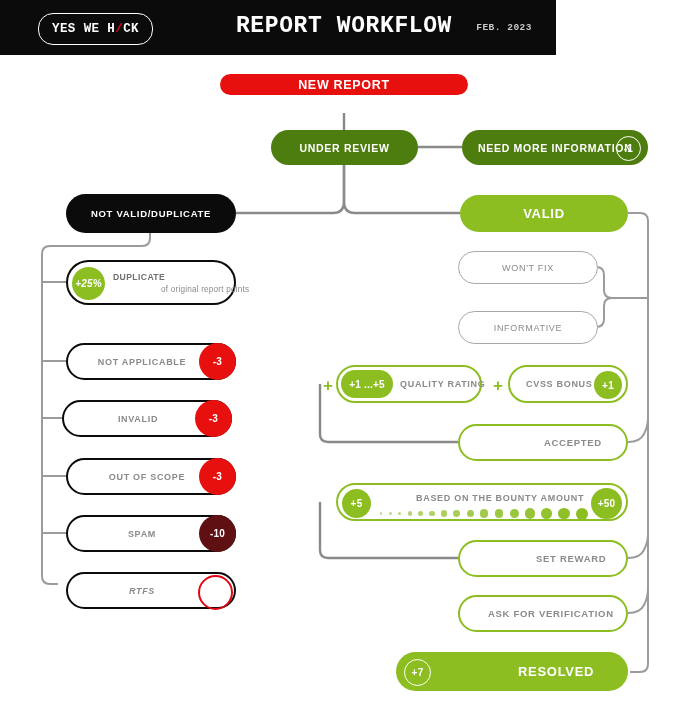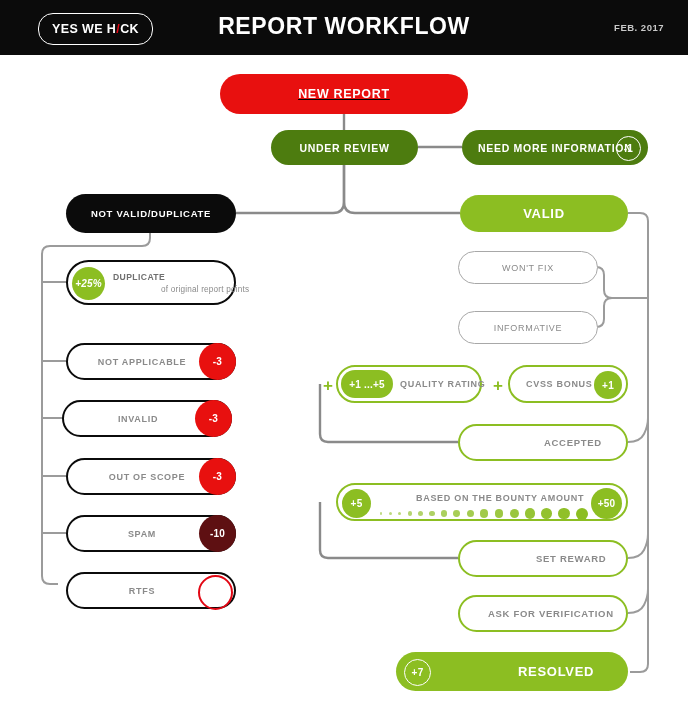--- a/index.html
+++ b/index.html
@@ -1,20 +1,20 @@
 <!DOCTYPE html>
 <html><head>
 <meta charset="utf-8">
 <style>
   html,body{margin:0;padding:0;background:#ffffff;}
   body{width:688px;height:715px;font-family:"Liberation Sans",sans-serif;-webkit-font-smoothing:antialiased;}
   #stage{position:relative;width:688px;height:715px;overflow:hidden;background:#fff;}
 
   
-  .hdr{position:absolute;left:0;top:0;width:688px;height:55px;background:#0b0b0b;}
+  .hdr{position:absolute;left:0;top:0;width:556px;height:55px;background:#0b0b0b;font-family:Liberation Mono, monospace;}
   .hdr-logo{position:absolute;left:38px;top:13px;width:113px;height:30px;border:1.6px solid #ffffff;border-radius:15px;
             display:flex;align-items:center;justify-content:center;}
   .hdr-logo .lg{font-size:12.5px;font-weight:bold;color:#ffffff;letter-spacing:.4px;white-space:nowrap;}
   .hdr-logo .bolt{color:#e30613;}
   .hdr-title{position:absolute;left:0;top:13px;width:688px;text-align:center;color:#fff;
              font-size:23px;font-weight:bold;letter-spacing:.6px;}
   .hdr-date{position:absolute;right:24px;top:22px;color:#c9c9c9;font-size:9.5px;font-weight:bold;letter-spacing:.5px;}
   .hdr-rule{position:absolute;left:0;top:55px;width:688px;height:3px;background:#ffffff;}
 
   
@@ -61,21 +61,21 @@
 </head>
 <body>
 
 <div id="stage">
 
   <div class="hdr">
     <div class="hdr-logo">
       <span class="lg"><span>YES WE H</span><span class="bolt">/</span><span>CK</span></span>
     </div>
     <div class="hdr-title">REPORT WORKFLOW</div>
-    <div class="hdr-date">FEB. 2017</div>
+    <div class="hdr-date">FEB. 2023</div>
   </div>
   <div class="hdr-rule"></div>
 
   <svg id="links">
     <g fill="none" stroke="#8a8a8a" stroke-width="2.4">
 
       <path d="M344,113 L344,130"></path>
 
       <path d="M418,147 L462,147"></path>
 
@@ -105,21 +105,21 @@
 
       <path d="M628,613 Q640,613 644,605 Q648,597 648,589"></path>
     </g>
 
     <g fill="none" stroke="#8a8a8a" stroke-width="2.4">
       <path d="M320,384 L320,434 Q320,442 328,442 L458,442"></path>
       <path d="M320,502 L320,550 Q320,558 328,558 L458,558"></path>
     </g>
   </svg>
 
-  <div class="node n-solid n-red" style="left:220px;top:74px;width:248px;height:40px;text-decoration:underline;">
+  <div class="node n-solid n-red" style="left:220px;top:74px;width:248px;height:21px;">
     <span class="lbl" style="font-size:12.5px;">NEW REPORT</span>
   </div>
 
   <div class="node n-solid n-orange" style="left:271px;top:130px;width:147px;height:35px;">
     <span class="lbl">UNDER REVIEW</span>
   </div>
 
   <div class="node n-solid n-orange" style="left:462px;top:130px;width:186px;height:35px;">
     <span class="lbl" style="position:absolute;left:16px;">NEED MORE INFORMATION</span>
     <span class="badge badge-ring-white" style="right:7px;top:6px;width:23px;height:23px;">-1</span>
@@ -153,21 +153,21 @@
     <span class="lbl" style="font-size:9px;margin-right:8px;">OUT OF SCOPE</span>
     <span class="badge badge-red" style="right:-2px;top:-2px;width:37px;height:37px;">-3</span>
   </div>
 
   <div class="node n-outline-black" style="left:66px;top:515px;width:170px;height:37px;justify-content:center;">
     <span class="lbl" style="font-size:9px;margin-right:18px;">SPAM</span>
     <span class="badge badge-darkred" style="right:-2px;top:-2px;width:37px;height:37px;">-10</span>
   </div>
 
   <div class="node n-outline-black" style="left:66px;top:572px;width:170px;height:37px;justify-content:center;">
-    <span class="lbl" style="font-size:9px;margin-right:18px;">RTFS</span>
+    <span class="lbl" style="font-size:9px;margin-right:18px;font-style:italic;">RTFS</span>
     <span class="badge badge-ring-red" style="right:1px;top:1px;width:31px;height:31px;"></span>
   </div>
 
   <div class="node n-outline-gray" style="left:458px;top:251px;width:140px;height:33px;justify-content:center;">
     <span class="lbl" style="font-size:9px;font-weight:normal;">WON'T FIX</span>
   </div>
 
   <div class="node n-outline-gray" style="left:458px;top:311px;width:140px;height:33px;justify-content:center;">
     <span class="lbl" style="font-size:9px;font-weight:normal;">INFORMATIVE</span>
   </div>

